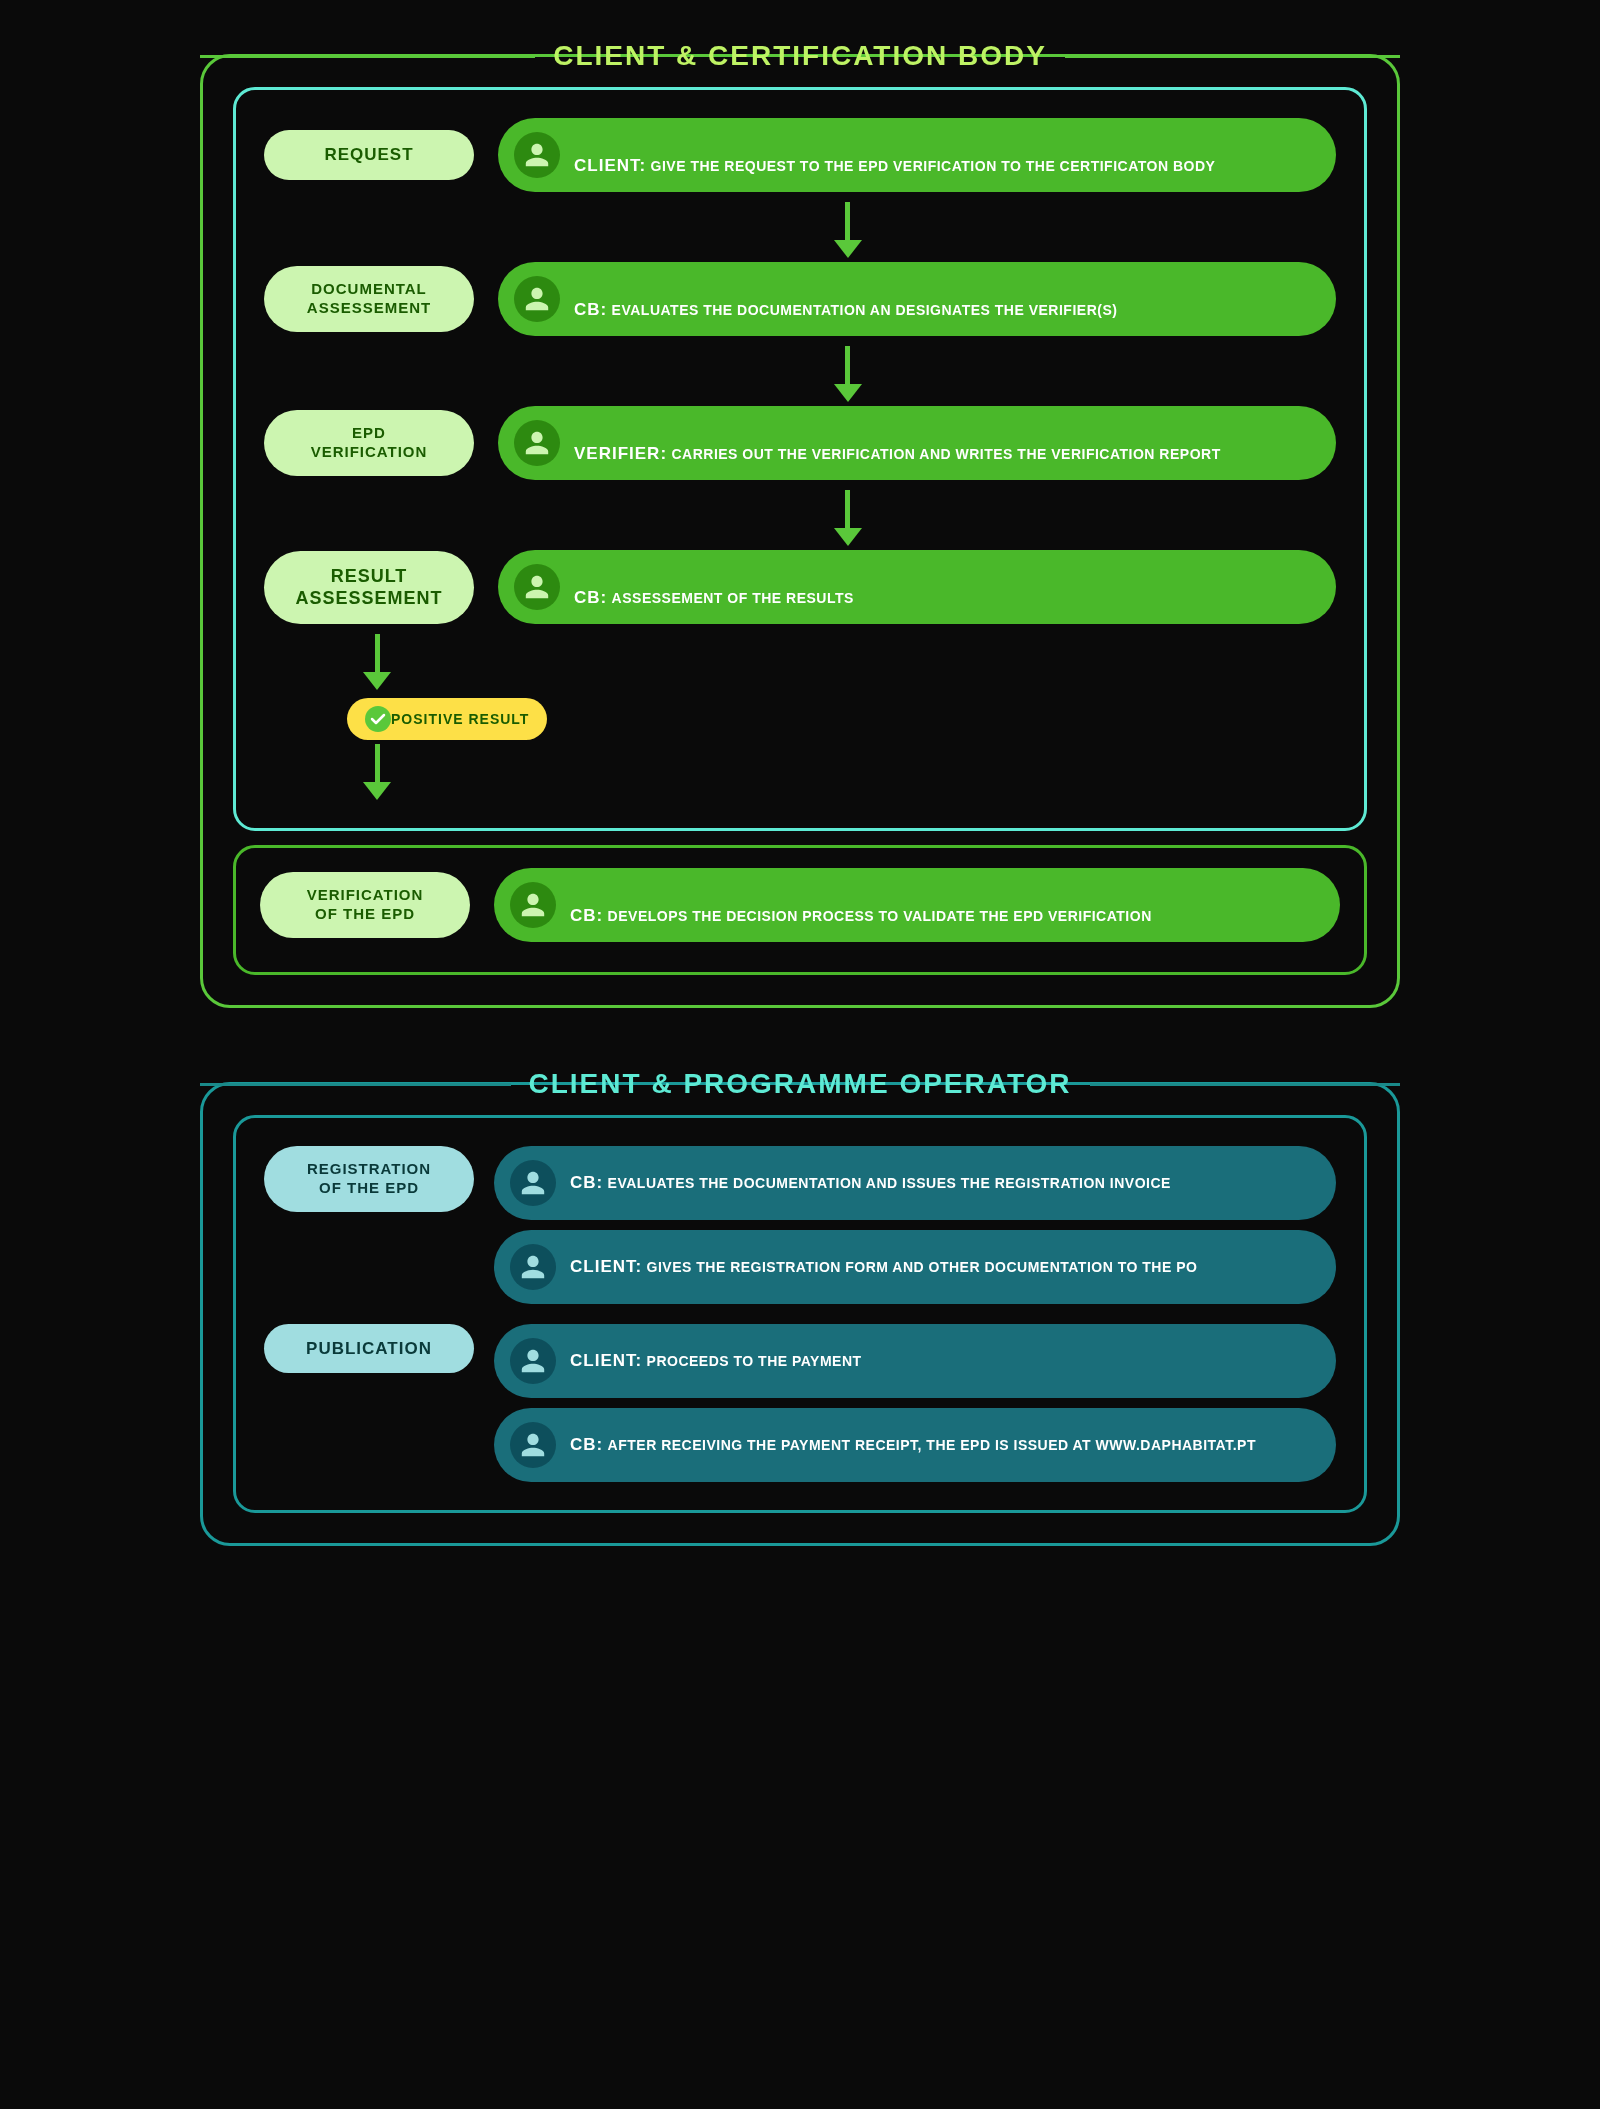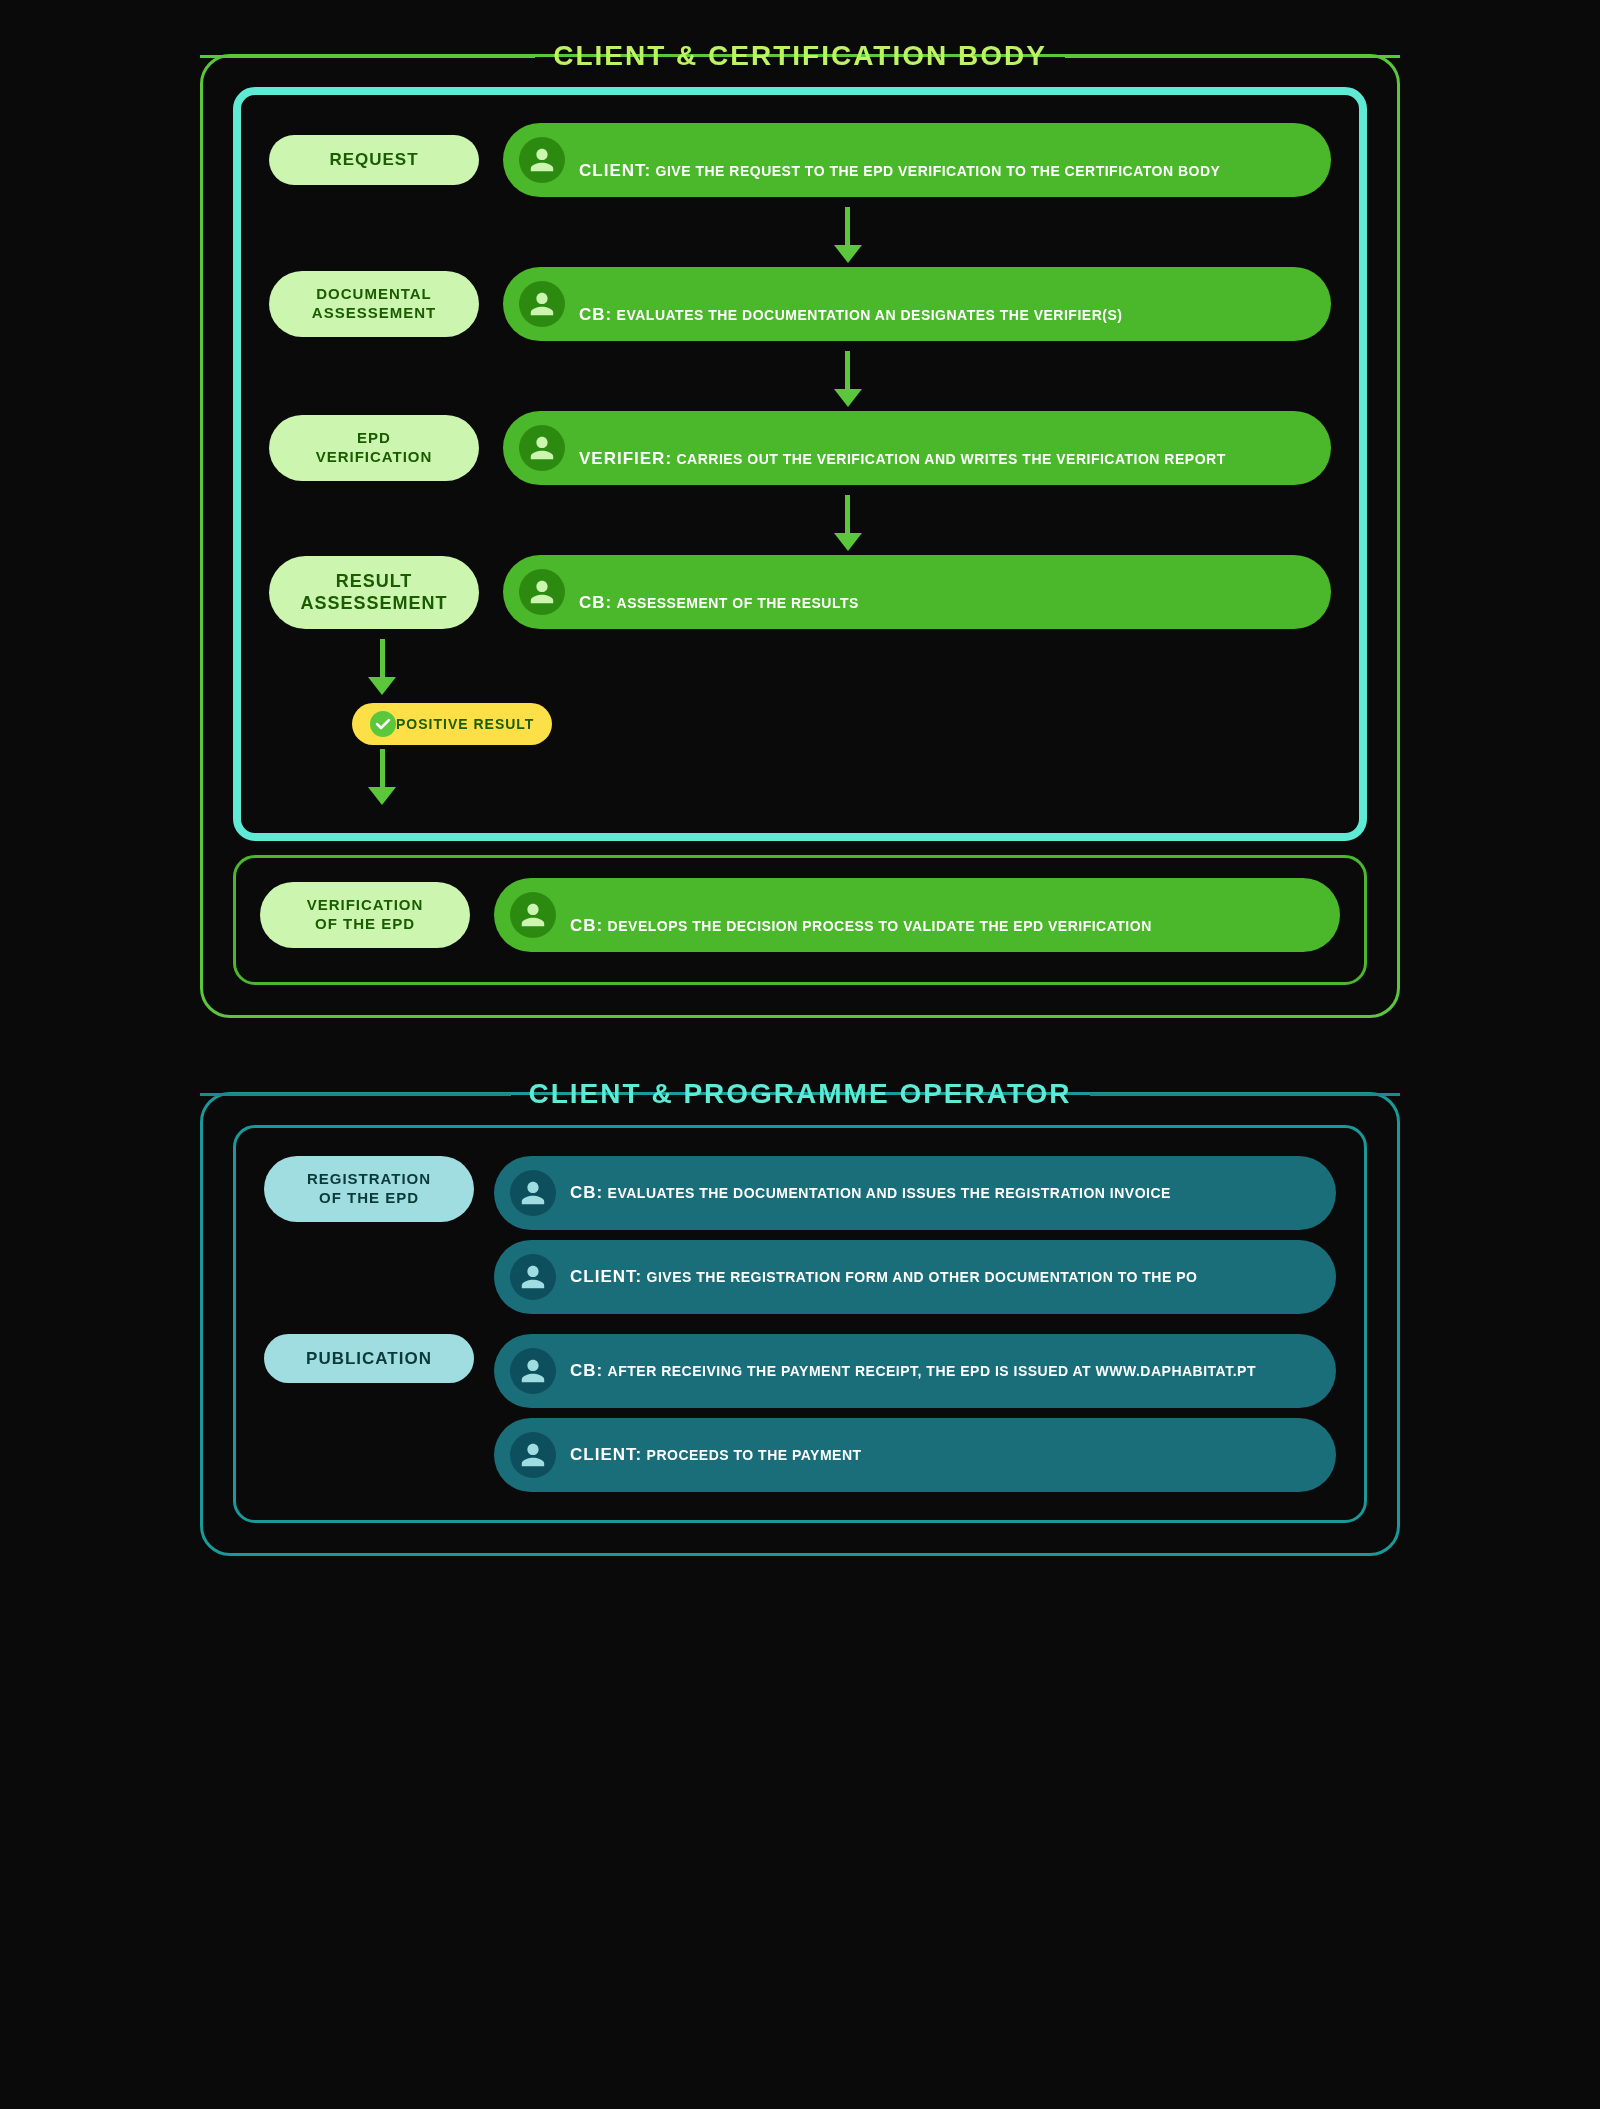--- a/index.html
+++ b/index.html
@@ -45,21 +45,21 @@
     
     .green-section .section-title-bar .line { background: #5ac83a; }
     .green-section .section-title-bar .title-text { color: #bef264; }
     .green-section .outer-box {
       border: 3px solid #5ac83a;
       border-radius: 30px;
       padding: 30px 30px 30px 30px;
       background: transparent;
     }
     .green-section .inner-box {
-      border: 8px solid #5eead4;
+      border: 3px solid #5eead4;
       border-radius: 22px;
       padding: 28px 28px;
       background: transparent;
     }
 
     
     .teal-section .section-title-bar .line { background: #1a8a8a; }
     .teal-section .section-title-bar .title-text { color: #5eead4; }
     .teal-section .outer-box {
       border: 3px solid #1a9999;
@@ -398,32 +398,32 @@
         </div>
         <div class="multi-desc">
 
           <div class="desc-pill">
             <div class="avatar-icon">
               <svg class="avatar-svg" viewBox="0 0 24 24">
                 <path d="M12 12c2.7 0 4.8-2.1 4.8-4.8S14.7 2.4 12 2.4 7.2 4.5 7.2 7.2 9.3 12 12 12zm0 2.4c-3.2 0-9.6 1.6-9.6 4.8v2.4h19.2v-2.4c0-3.2-6.4-4.8-9.6-4.8z"></path>
               </svg>
             </div>
             <span class="desc-text">
-              <span class="role">CB:</span>&nbsp;<span>AFTER RECEIVING THE PAYMENT RECEIPT, THE EPD IS ISSUED AT WWW.DAPHABITAT.PT</span>
+              <span class="role">CLIENT:</span>&nbsp;<span>PROCEEDS TO THE PAYMENT</span>
             </span>
           </div>
 
           <div class="desc-pill">
             <div class="avatar-icon">
               <svg class="avatar-svg" viewBox="0 0 24 24">
                 <path d="M12 12c2.7 0 4.8-2.1 4.8-4.8S14.7 2.4 12 2.4 7.2 4.5 7.2 7.2 9.3 12 12 12zm0 2.4c-3.2 0-9.6 1.6-9.6 4.8v2.4h19.2v-2.4c0-3.2-6.4-4.8-9.6-4.8z"></path>
               </svg>
             </div>
             <span class="desc-text">
-              <span class="role">CLIENT:</span>&nbsp;<span>PROCEEDS TO THE PAYMENT</span>
+              <span class="role">CB:</span>&nbsp;<span>AFTER RECEIVING THE PAYMENT RECEIPT, THE EPD IS ISSUED AT WWW.DAPHABITAT.PT</span>
             </span>
           </div>
         </div>
       </div>
 
     </div>
   </div>
 </div>
 
 </body></html>

